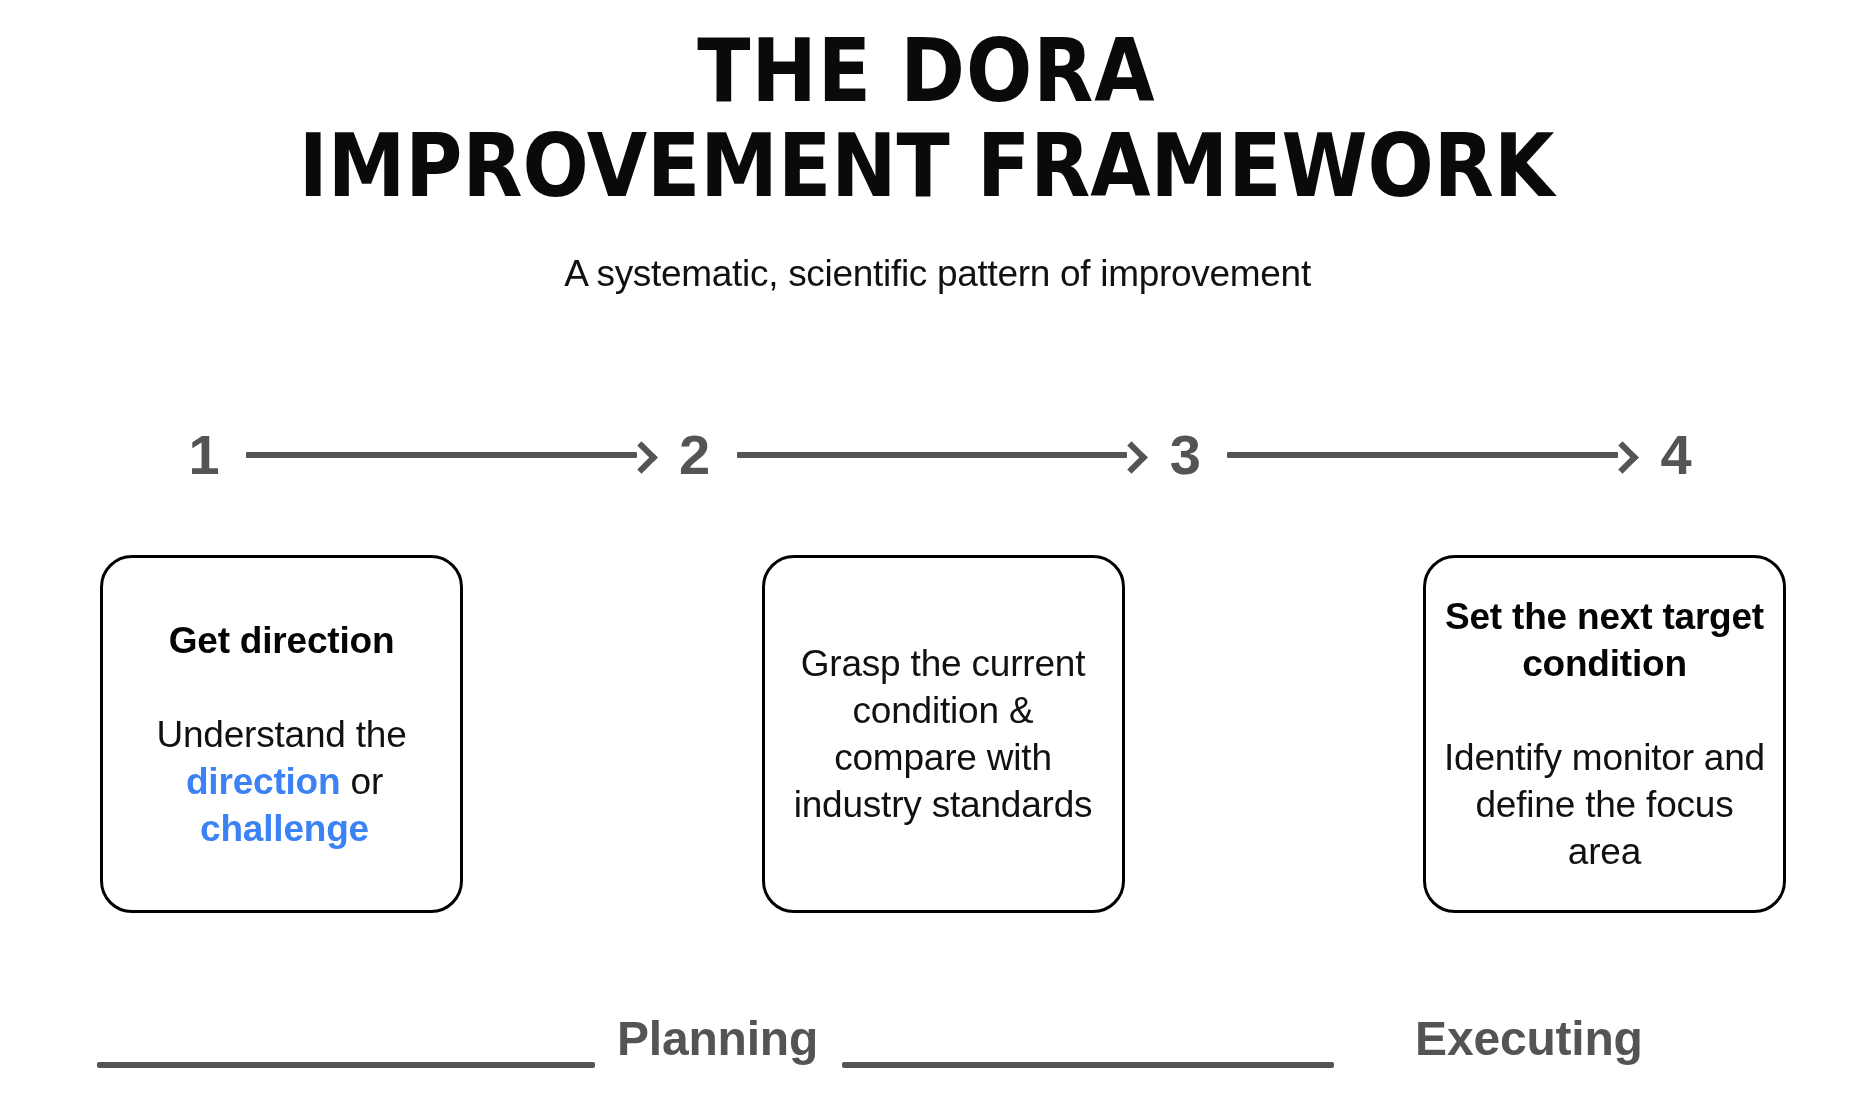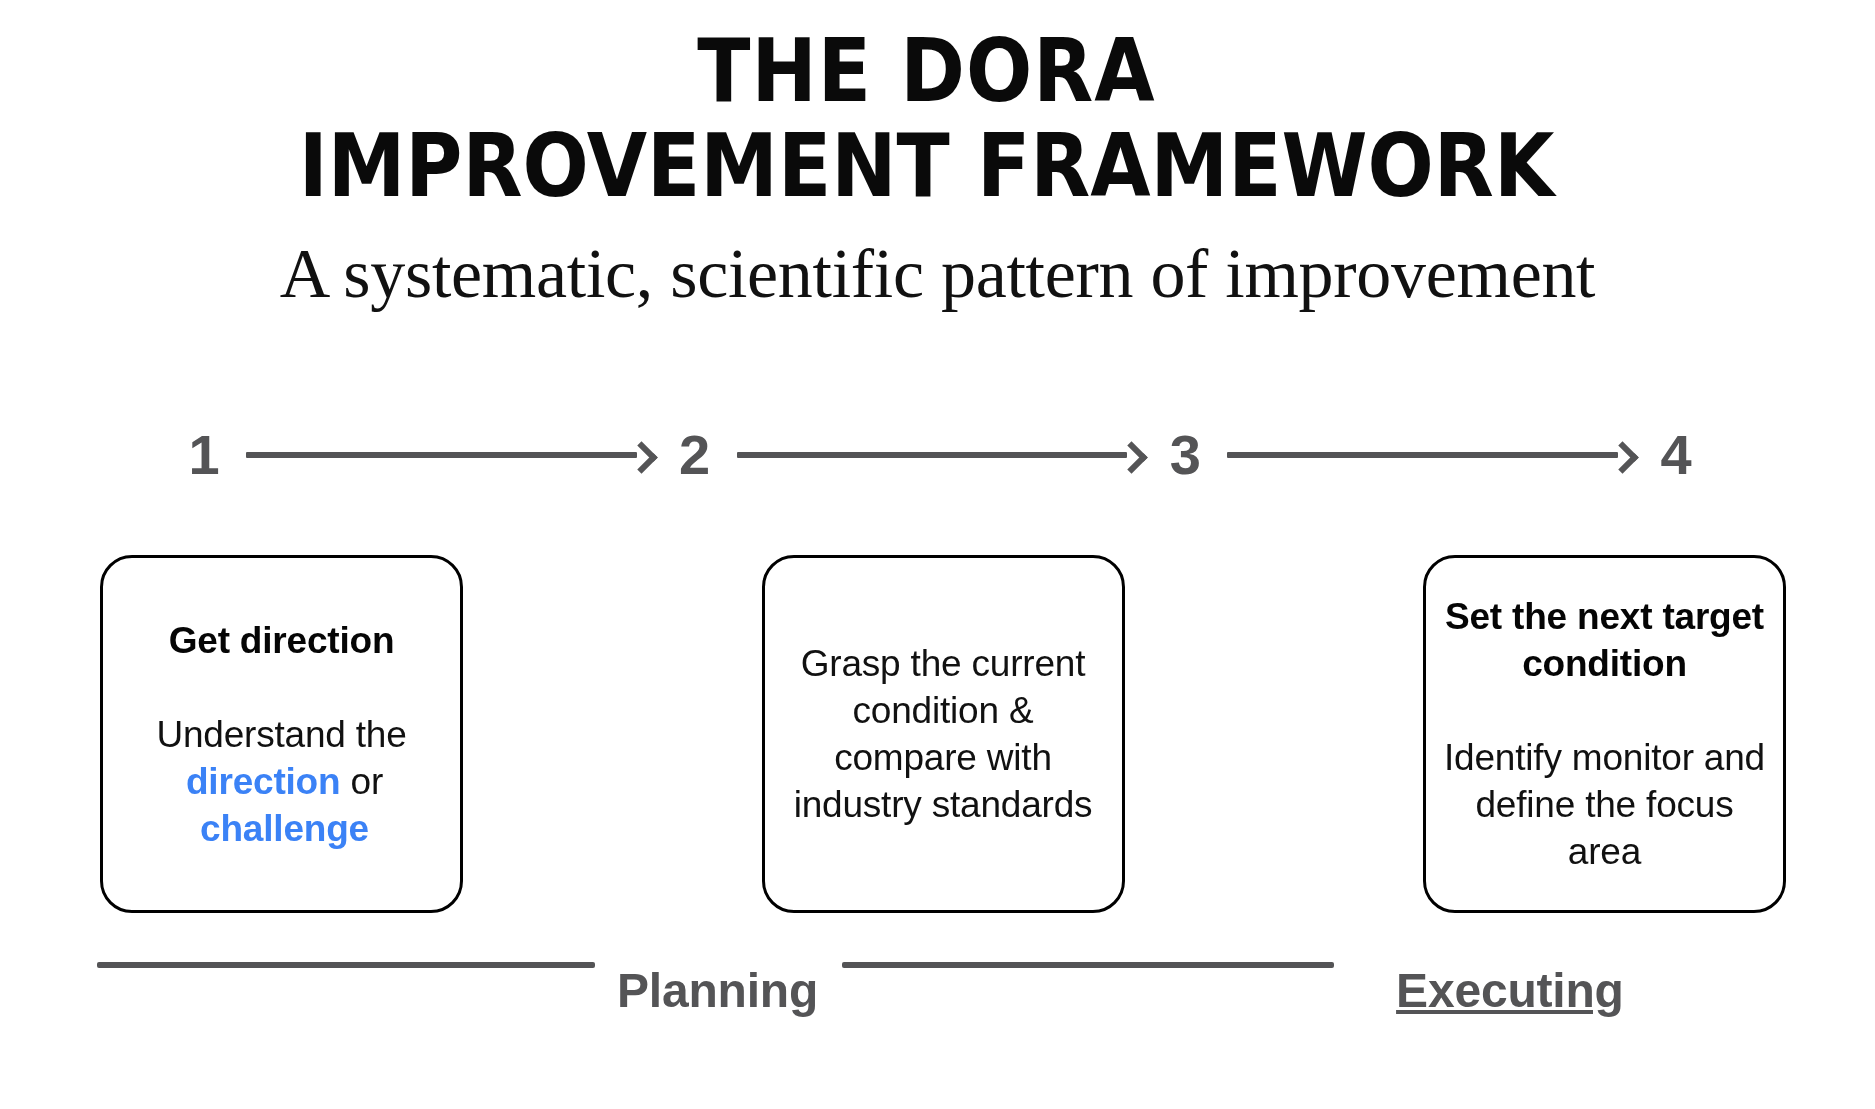--- a/index.html
+++ b/index.html
@@ -28,23 +28,23 @@
     text-transform:uppercase;
     transform:scaleY(1.12);
     transform-origin:center top;
   }
   .title-line.l2{letter-spacing:0px;}
 
   
   .subtitle{
     position:absolute;left:0;top:243px;width:1875px;
     text-align:center;
-    font-family:Liberation Serif, serif;
+    font-family:Liberation Sans, sans-serif;
     font-weight:400;
-    font-size:70px;
+    font-size:37px;
     line-height:62px;
     color:#111111;
     letter-spacing:-0.3px;
   }
 
   
   .steps-row{
     position:absolute;left:180px;top:418px;width:1520px;height:74px;
     display:flex;align-items:center;justify-content:flex-start;
   }
@@ -115,43 +115,43 @@
     font-size:37px;
     line-height:47px;
     color:#111111;
     letter-spacing:-0.2px;
   }
   .card .card-body b{font-weight:700;color:#3b82f6;margin-left:6px;}
   .card .spacer{height:47px;}
 
   
   .footer{
-    position:absolute;left:90px;top:962px;width:1700px;height:80px;
-    display:flex;align-items:flex-start;
+    position:absolute;left:90px;top:988px;width:1700px;height:80px;
+    display:flex;align-items:flex-end;
   }
   .foot-line{
     height:6px;
     background:#545456;
     border-radius:2px;
     flex:0 0 auto;
   }
   .foot-line.seg1{width:498px;margin-left:7px;}
   .foot-line.seg2{width:492px;margin-left:24px;}
   .foot-label{
     font-family:"Liberation Sans", sans-serif;
     font-weight:700;
     font-size:48px;
     line-height:58px;
     color:#545456;
     letter-spacing:-0.2px;
     flex:0 0 auto;
     white-space:nowrap;
   }
   .foot-label.planning{margin-left:22px;}
-  .foot-label.executing{margin-left:62px;text-decoration:underline;}
+  .foot-label.executing{margin-left:81px;}
 </style>
 </head>
 <body>
 
 <div class="stage">
 
   <div class="title-block">
     <span class="title-line l1">THE DORA</span>
     <span class="title-line l2">IMPROVEMENT FRAMEWORK</span>
   </div>

